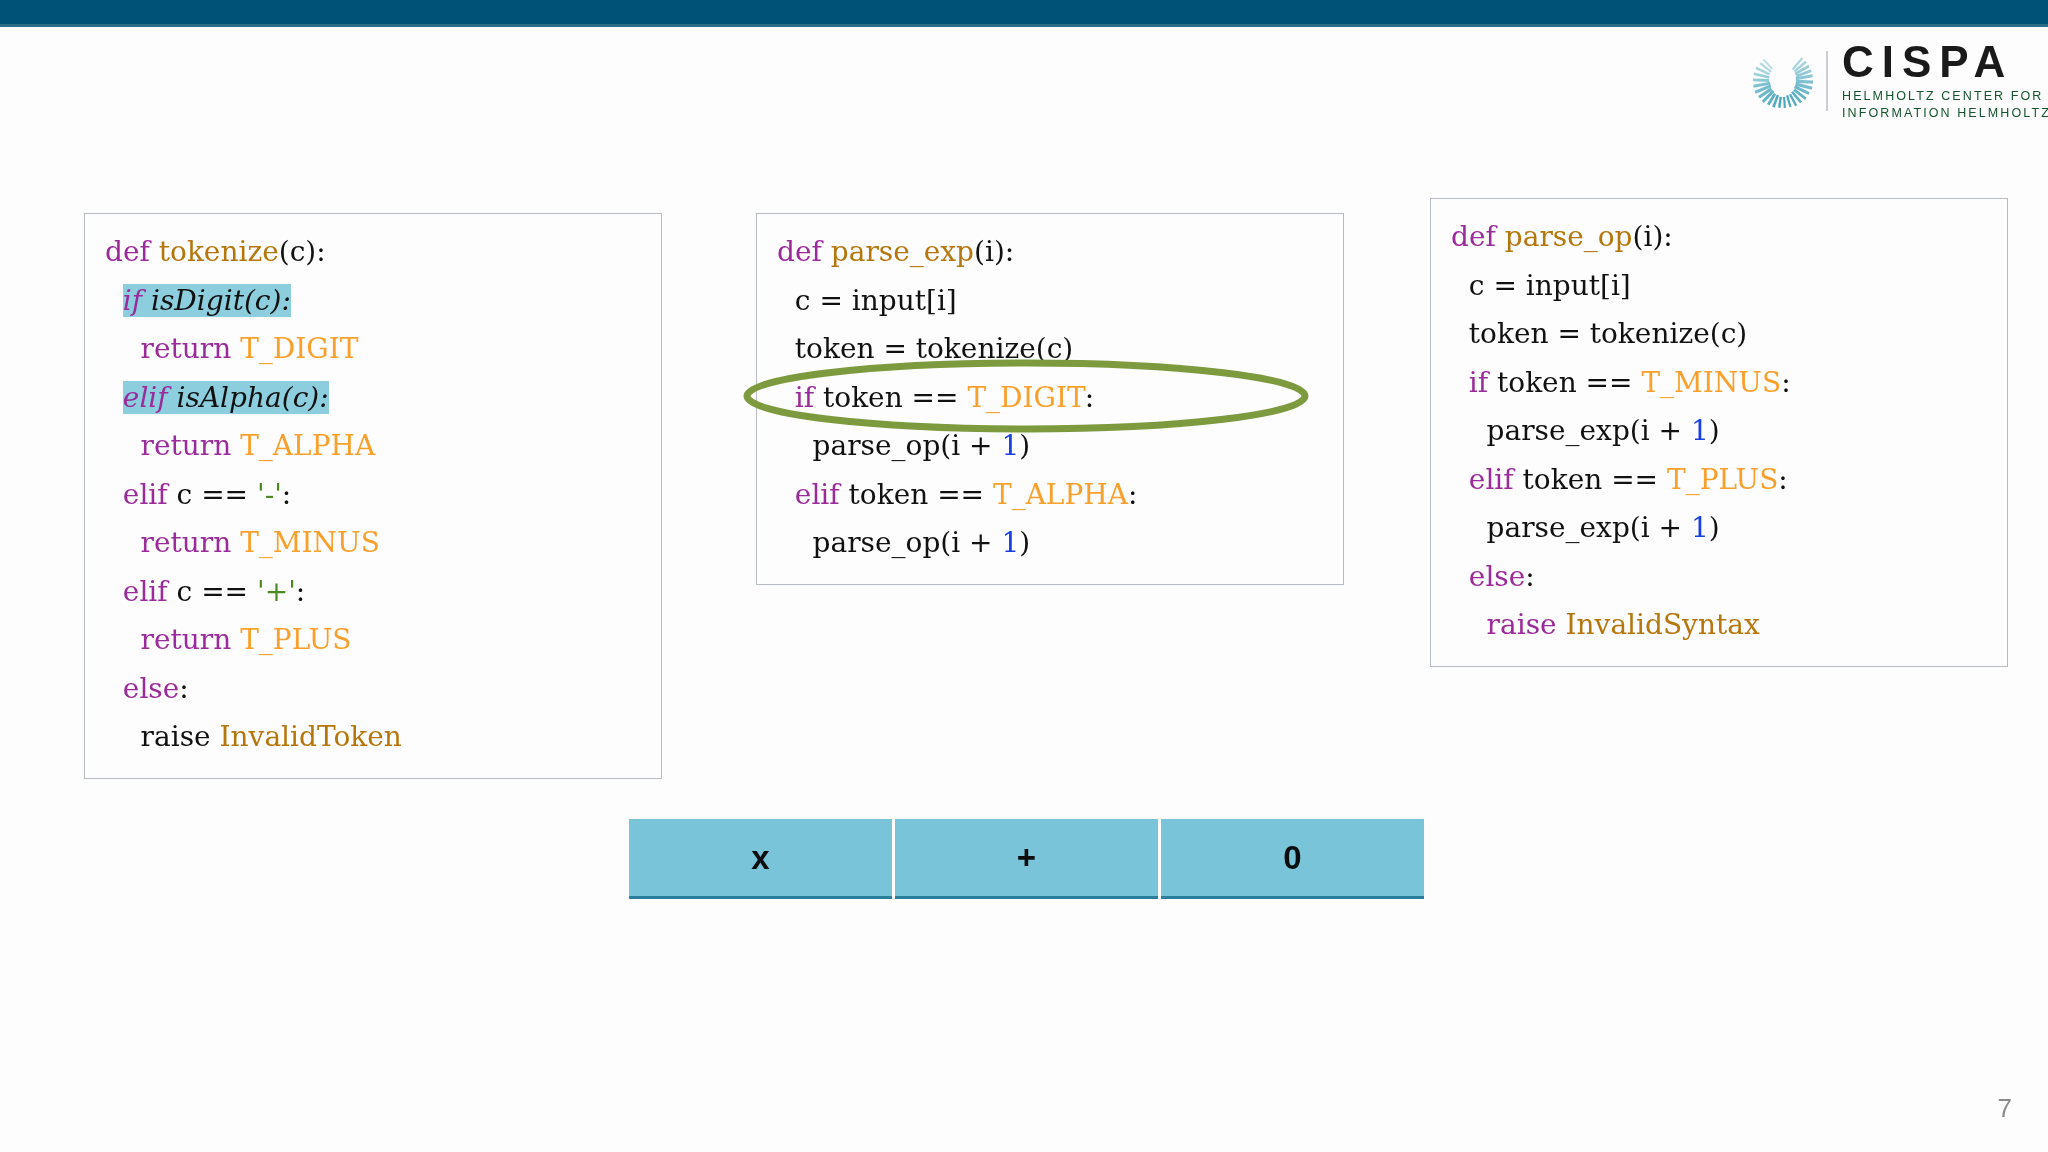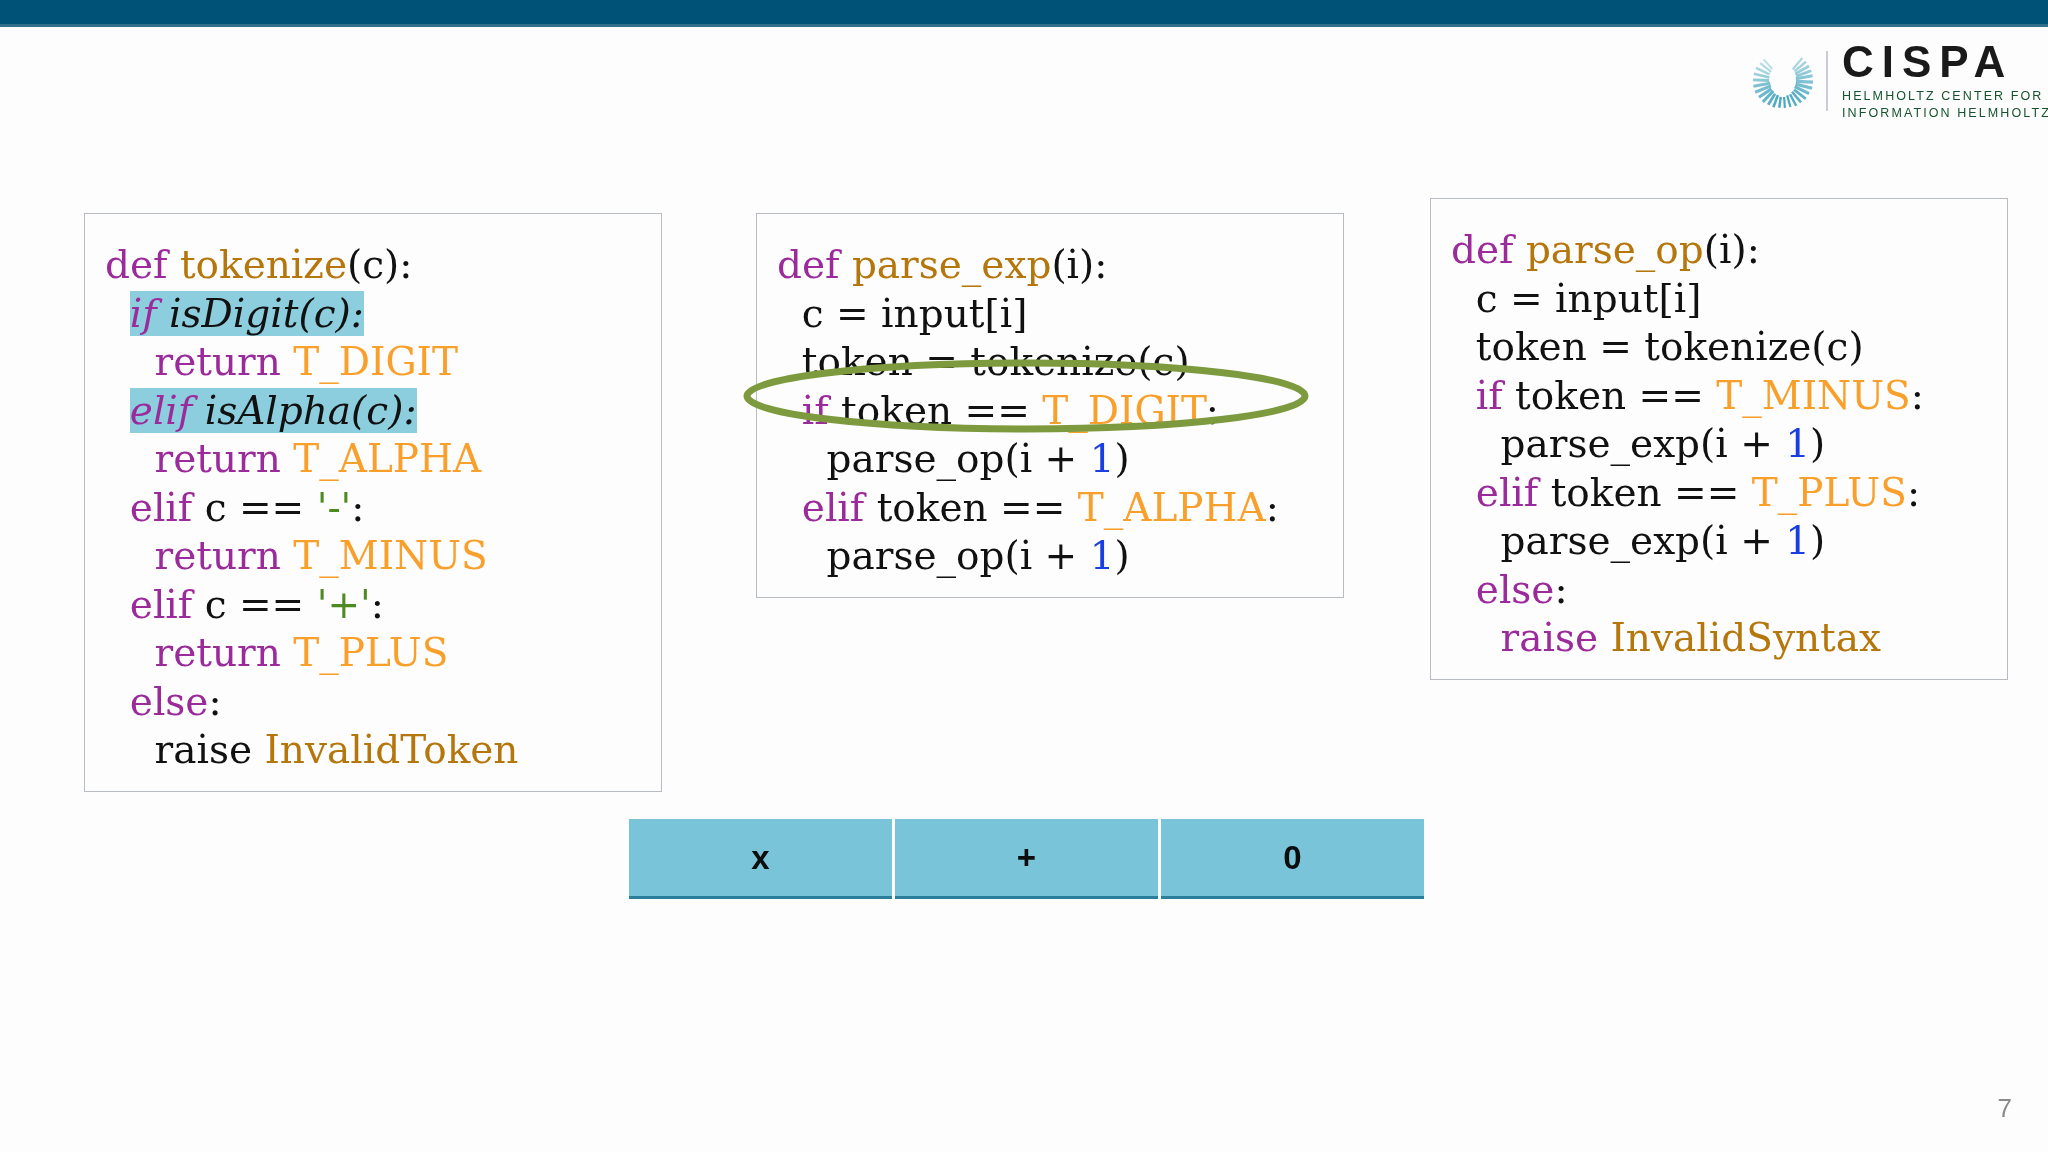--- a/index.html
+++ b/index.html
@@ -55,23 +55,23 @@
     font-size:12.5px; color:#14532d; letter-spacing:2.1px;
     line-height:1.32; margin-top:5px; white-space:nowrap;
     font-family:"Liberation Sans", sans-serif;
   }
 
   
   .code-box{
     position:absolute;
     background:#fdfdfd;
     border:1.5px solid #b6bcc1;
-    padding:27px 20px 16px 20px;
+    padding:14px 20px 16px 20px;
     font-family:"DejaVu Serif", serif;
-    font-size:39px;
+    font-size:28px;
     line-height:48.5px;
     white-space:pre;
     color:#111;
   }
   #box-tokenize{ left:84px;  top:213px;  width:578px; }
   #box-parse-exp{ left:756px; top:213px;  width:588px; }
   #box-parse-op{ left:1430px; top:198px; width:578px; }
 
   .code-line{ height:48.5px; white-space:pre; }
   .hl{ background:#8ccede;font-style:italic; }

